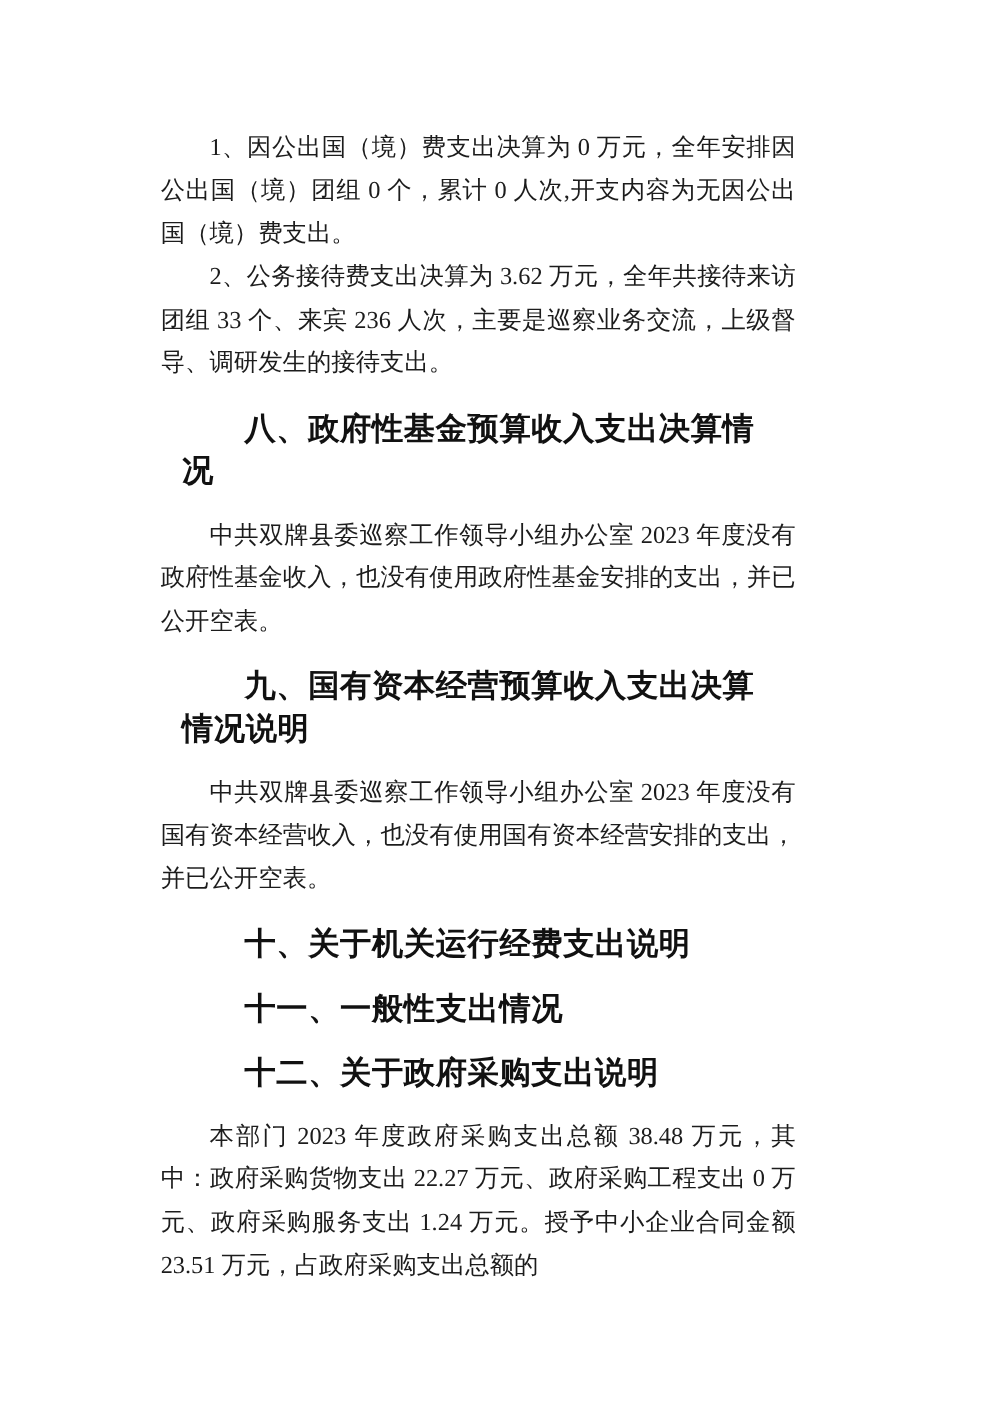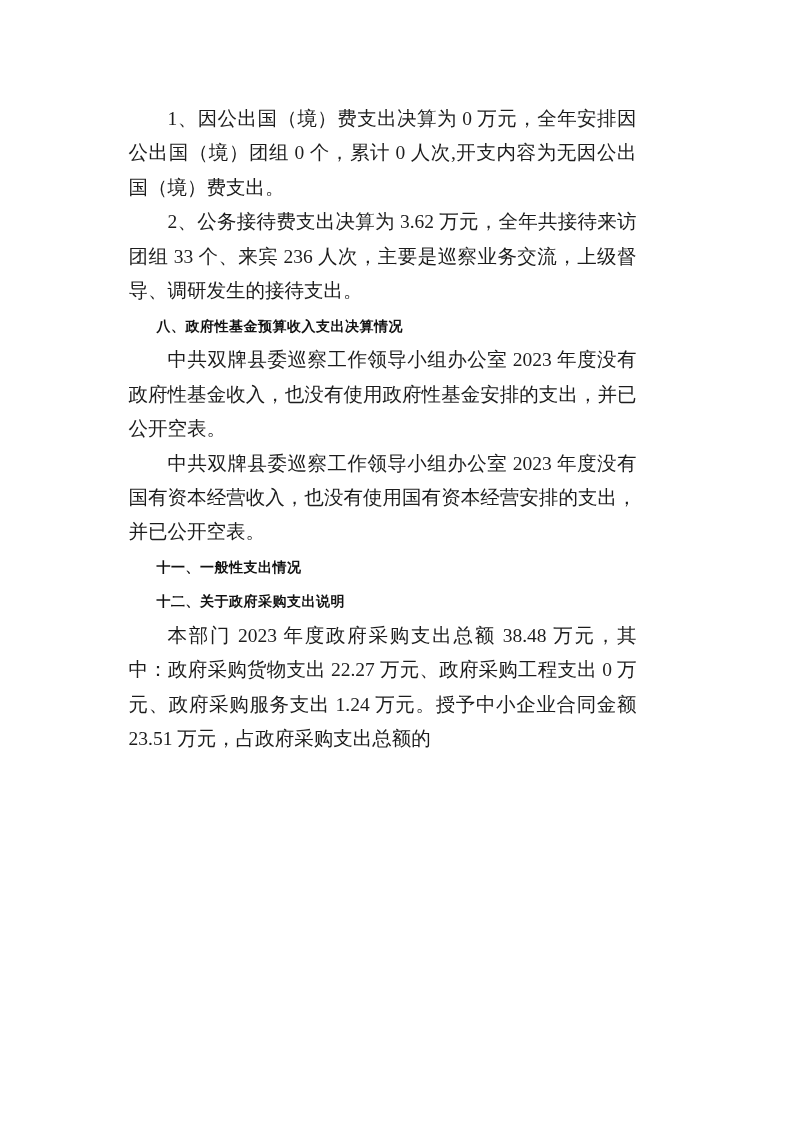--- a/index.html
+++ b/index.html
@@ -22,35 +22,37 @@
     font-family: "Liberation Serif", "DejaVu Serif", serif;
     font-size: 19.5px;
     line-height: 34.45px;
     color: #1c1c1c;
     text-align: justify;
     text-justify: inter-ideograph;
     text-indent: 2em;
     word-break: normal;
   }
   .heading {
-    margin: 0;
+    margin: 17px;
     font-family: "Liberation Sans", "DejaVu Sans", sans-serif;
     font-weight: 700;
-    font-size: 14px;
+    font-size: 25px;
     line-height: 34.45px;
     color: #111111;
     text-indent: 2em;
     letter-spacing: 0.5px;
   }
 </style>
 </head>
 <body>
 
 <div class="page">
   <p class="para">1、因公出国（境）费支出决算为 0 万元，全年安排因公出国（境）团组 0 个，累计 0 人次,开支内容为无因公出国（境）费支出。</p>
   <p class="para">2、公务接待费支出决算为 3.62 万元，全年共接待来访团组 33 个、来宾 236 人次，主要是巡察业务交流，上级督导、调研发生的接待支出。</p>
   <h2 class="heading">八、政府性基金预算收入支出决算情况</h2>
   <p class="para">中共双牌县委巡察工作领导小组办公室 2023 年度没有政府性基金收入，也没有使用政府性基金安排的支出，并已公开空表。</p>
+  <h2 class="heading">九、国有资本经营预算收入支出决算情况说明</h2>
   <p class="para">中共双牌县委巡察工作领导小组办公室 2023 年度没有国有资本经营收入，也没有使用国有资本经营安排的支出，并已公开空表。</p>
+  <h2 class="heading">十、关于机关运行经费支出说明</h2>
   <h2 class="heading">十一、一般性支出情况</h2>
   <h2 class="heading">十二、关于政府采购支出说明</h2>
   <p class="para">本部门 2023 年度政府采购支出总额 38.48 万元，其中：政府采购货物支出 22.27 万元、政府采购工程支出 0 万元、政府采购服务支出 1.24 万元。授予中小企业合同金额 23.51 万元，占政府采购支出总额的</p>
 </div>
 
 </body></html>

